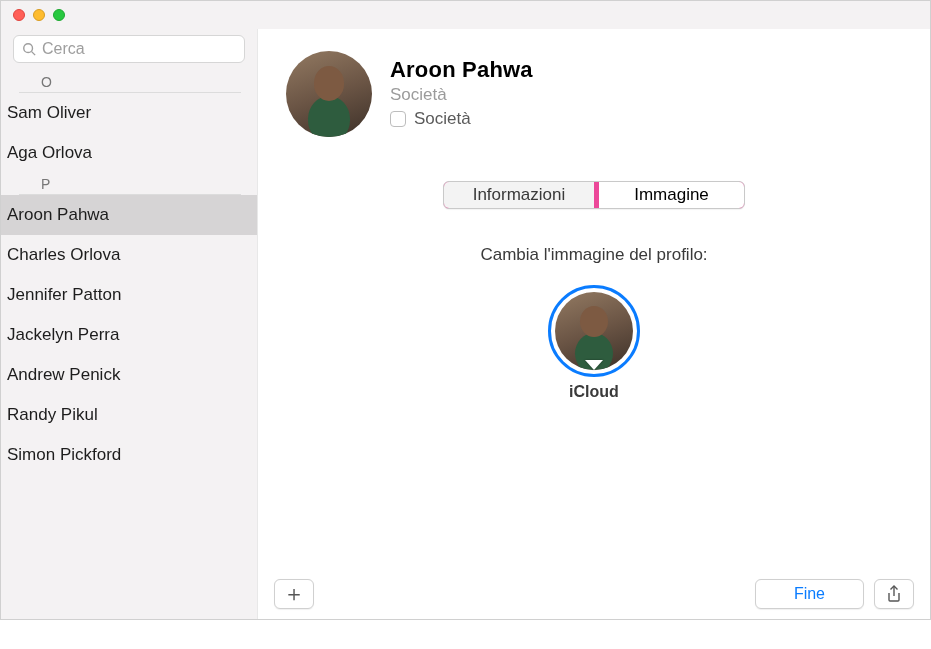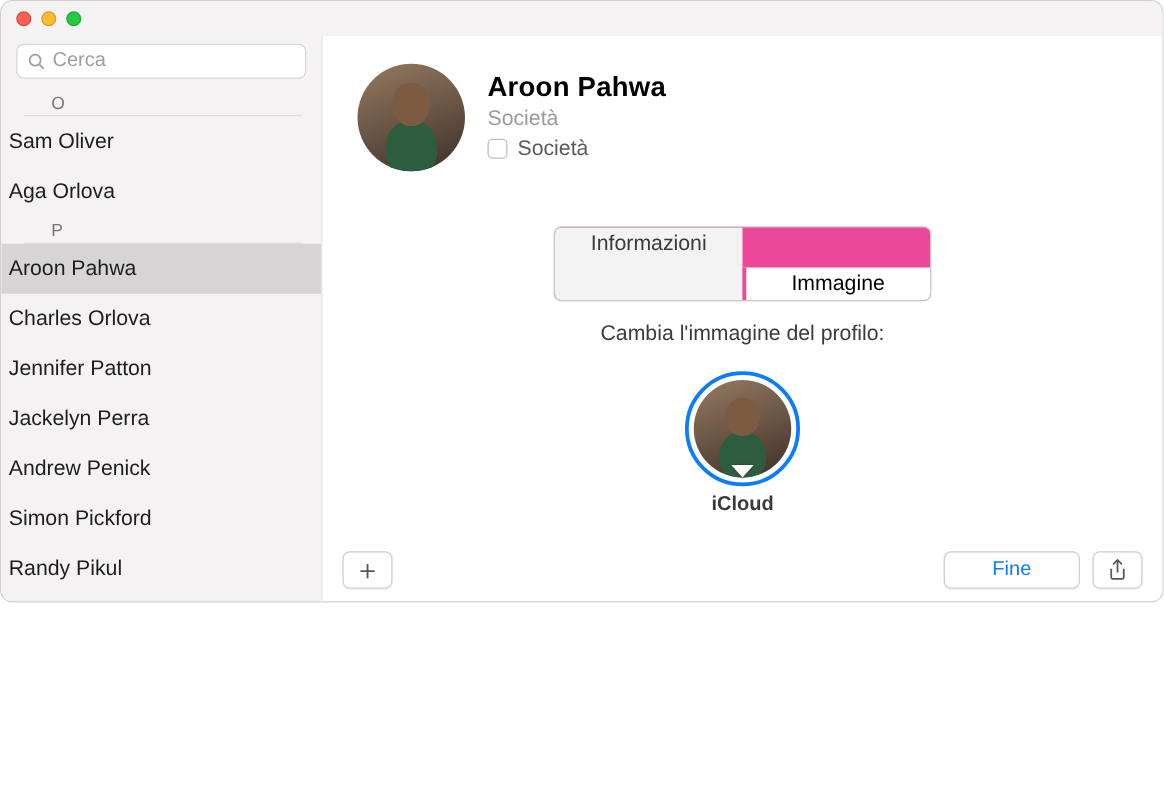--- a/index.html
+++ b/index.html
@@ -5,23 +5,23 @@
     * { box-sizing: border-box; margin: 0; padding: 0; }
     body {
       font-family: -apple-system, BlinkMacSystemFont, "Helvetica Neue", sans-serif;
       background: #fff;
       width: 931px;
       height: 649px;
       overflow: hidden;
     }
     .window {
       width: 931px;
-      height: 482px;
+      height: 620px;
       border: 1px solid #d0d0d0;
-      border-radius: 10px;
+      border-radius: 0;
       overflow: hidden;
       display: flex;
       flex-direction: column;
       background: #fff;
     }
     .titlebar {
       height: 28px;
       display: flex;
       align-items: center;
       padding-left: 12px;
@@ -133,25 +133,25 @@
     }
     .seg-btn {
       font-size: 17px;
       padding: 3px 28px;
       text-align: center;
       min-width: 150px;
       cursor: default;
     }
     .seg-btn.active { background: #fff; font-weight: 500; }
     .seg-btn.inactive { background: #f3f3f3; color: #3a3a3a; }
-    .seg-btn + .seg-btn { border-left: 3px solid #ec4899; margin-top: 32px; }
+    .seg-btn + .seg-btn { border-left: 5px solid #ec4899; }
     .profile-hdr {
       text-align: center;
       font-size: 17px;
-      margin-top: 16px;
+      margin-top: 36px;
       color: #3a3a3a;
     }
     .profile-opts {
       display: flex;
       justify-content: center;
       margin-top: 20px;
     }
     .profile-item { text-align: center; }
     .avatar-sm-wrap {
       width: 92px; height: 92px; border-radius: 50%;
@@ -230,22 +230,22 @@
       <div class="list" id="contact-list">
           <div class="section-hdr section-hdr-first">O</div>
           <div class="contact-row">Sam Oliver</div>
           <div class="contact-row">Aga Orlova</div>
           <div class="section-hdr">P</div>
           <div class="contact-row selected">Aroon Pahwa</div>
           <div class="contact-row">Charles Orlova</div>
           <div class="contact-row">Jennifer Patton</div>
           <div class="contact-row">Jackelyn Perra</div>
           <div class="contact-row">Andrew Penick</div>
+          <div class="contact-row">Randy Pikul</div>
           <div class="contact-row">Simon Pickford</div>
-          <div class="contact-row">Randy Pikul</div>
         </div>
     </div>
 
     <div class="main">
       <div class="card-head">
         <div class="avatar-big"></div>
         <div class="head-text">
           <div class="contact-name">Aroon  Pahwa</div>
           <div class="company-label">Società</div>
           <div class="company-check">

